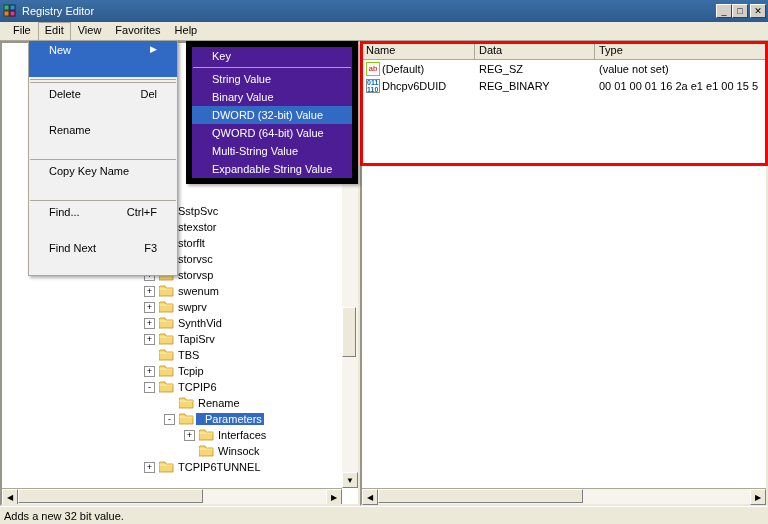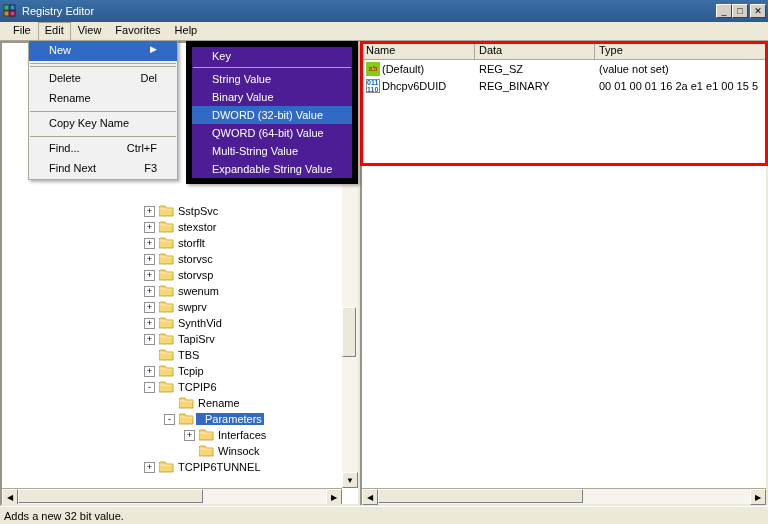--- a/index.html
+++ b/index.html
@@ -27,37 +27,37 @@
 .list-header-col:nth-child(2) { width: 120px; }
 .list-header-col:nth-child(3) { flex: 1; }
 
 .list-body { flex: 1; overflow: auto; }
 .list-row { display: flex; height: 17px; align-items: center; }
 .list-cell { padding: 0 4px; display: flex; align-items: center; gap: 2px; }
 .list-cell:nth-child(1) { width: 113px; }
 .list-cell:nth-child(2) { width: 120px; }
 .list-cell:nth-child(3) { flex: 1; white-space: nowrap; }
 
-.icon-ab { width: 14px; height: 14px; border: 6px solid #84cc16; background: #fff; display: inline-flex; align-items: center; justify-content: center; font-size: 8px; color: #c00; font-weight: normal; }
+.icon-ab { width: 14px; height: 14px; border: 1px solid #84cc16; background: #fff; display: inline-flex; align-items: center; justify-content: center; font-size: 8px; color: #c00; font-weight: normal; }
 .icon-01 { width: 14px; height: 14px; border: 1px solid #888; background: #fff; display: inline-flex; align-items: center; justify-content: center; font-size: 7px; color: #06c; font-weight: bold; }
 
 .red-highlight { position: absolute; border: 3px solid #ff0000; pointer-events: none; }
 
 .tree { padding: 2px; white-space: nowrap; }
 .tree-row { display: flex; align-items: center; height: 16px; }
 .tree-indent { display: inline-block; }
 .tree-toggle { width: 11px; height: 11px; border: 1px solid #919191; background: #fff; display: inline-flex; align-items: center; justify-content: center; font-size: 9px; line-height: 1; cursor: pointer; margin-right: 3px; }
 .tree-spacer { width: 14px; display: inline-block; }
 .folder-icon { width: 16px; height: 14px; margin-right: 2px; display: inline-flex; align-items: center; justify-content: center; }
 .folder-svg { width: 15px; height: 12px; }
 .tree-label { padding: 0 2px; }
 .tree-label.selected { background: #316ac5; color: #fff; padding-left: 9px; }
 
 .dropdown { position: absolute; background: #f1f1f1; border: 1px solid #aca899; box-shadow: 2px 2px 3px rgba(0,0,0,0.3); z-index: 100; }
-.dropdown-item { padding: 3px 20px 5px 20px; cursor: pointer; display: flex; justify-content: space-between; gap: 20px; }
+.dropdown-item { padding: 3px 20px 21px 20px; cursor: pointer; display: flex; justify-content: space-between; gap: 20px; }
 .dropdown-item.highlighted { background: #316ac5; color: #fff; }
 .dropdown-item .arrow { font-size: 9px; }
 .dropdown-sep { border-top: 1px solid #aca899; margin: 2px 1px; }
 
 .submenu { position: absolute; left: 100%; top: 0; background: #4c1d95; border: 6px solid #000000; box-shadow: 2px 2px 3px rgba(0,0,0,0.3); min-width: 170px; margin-left: 9px; }
 .submenu-item { padding: 3px 20px 3px 20px; cursor: pointer; white-space: nowrap; }
 .submenu-item.highlighted { background: #316ac5; color: #fff; }
 .submenu-sep { border-top: 1px solid #aca899; margin: 2px 1px; }
 
 .scrollbar-h { height: 16px; background: #ece9d8; border-top: 1px solid #aca899; display: flex; }

